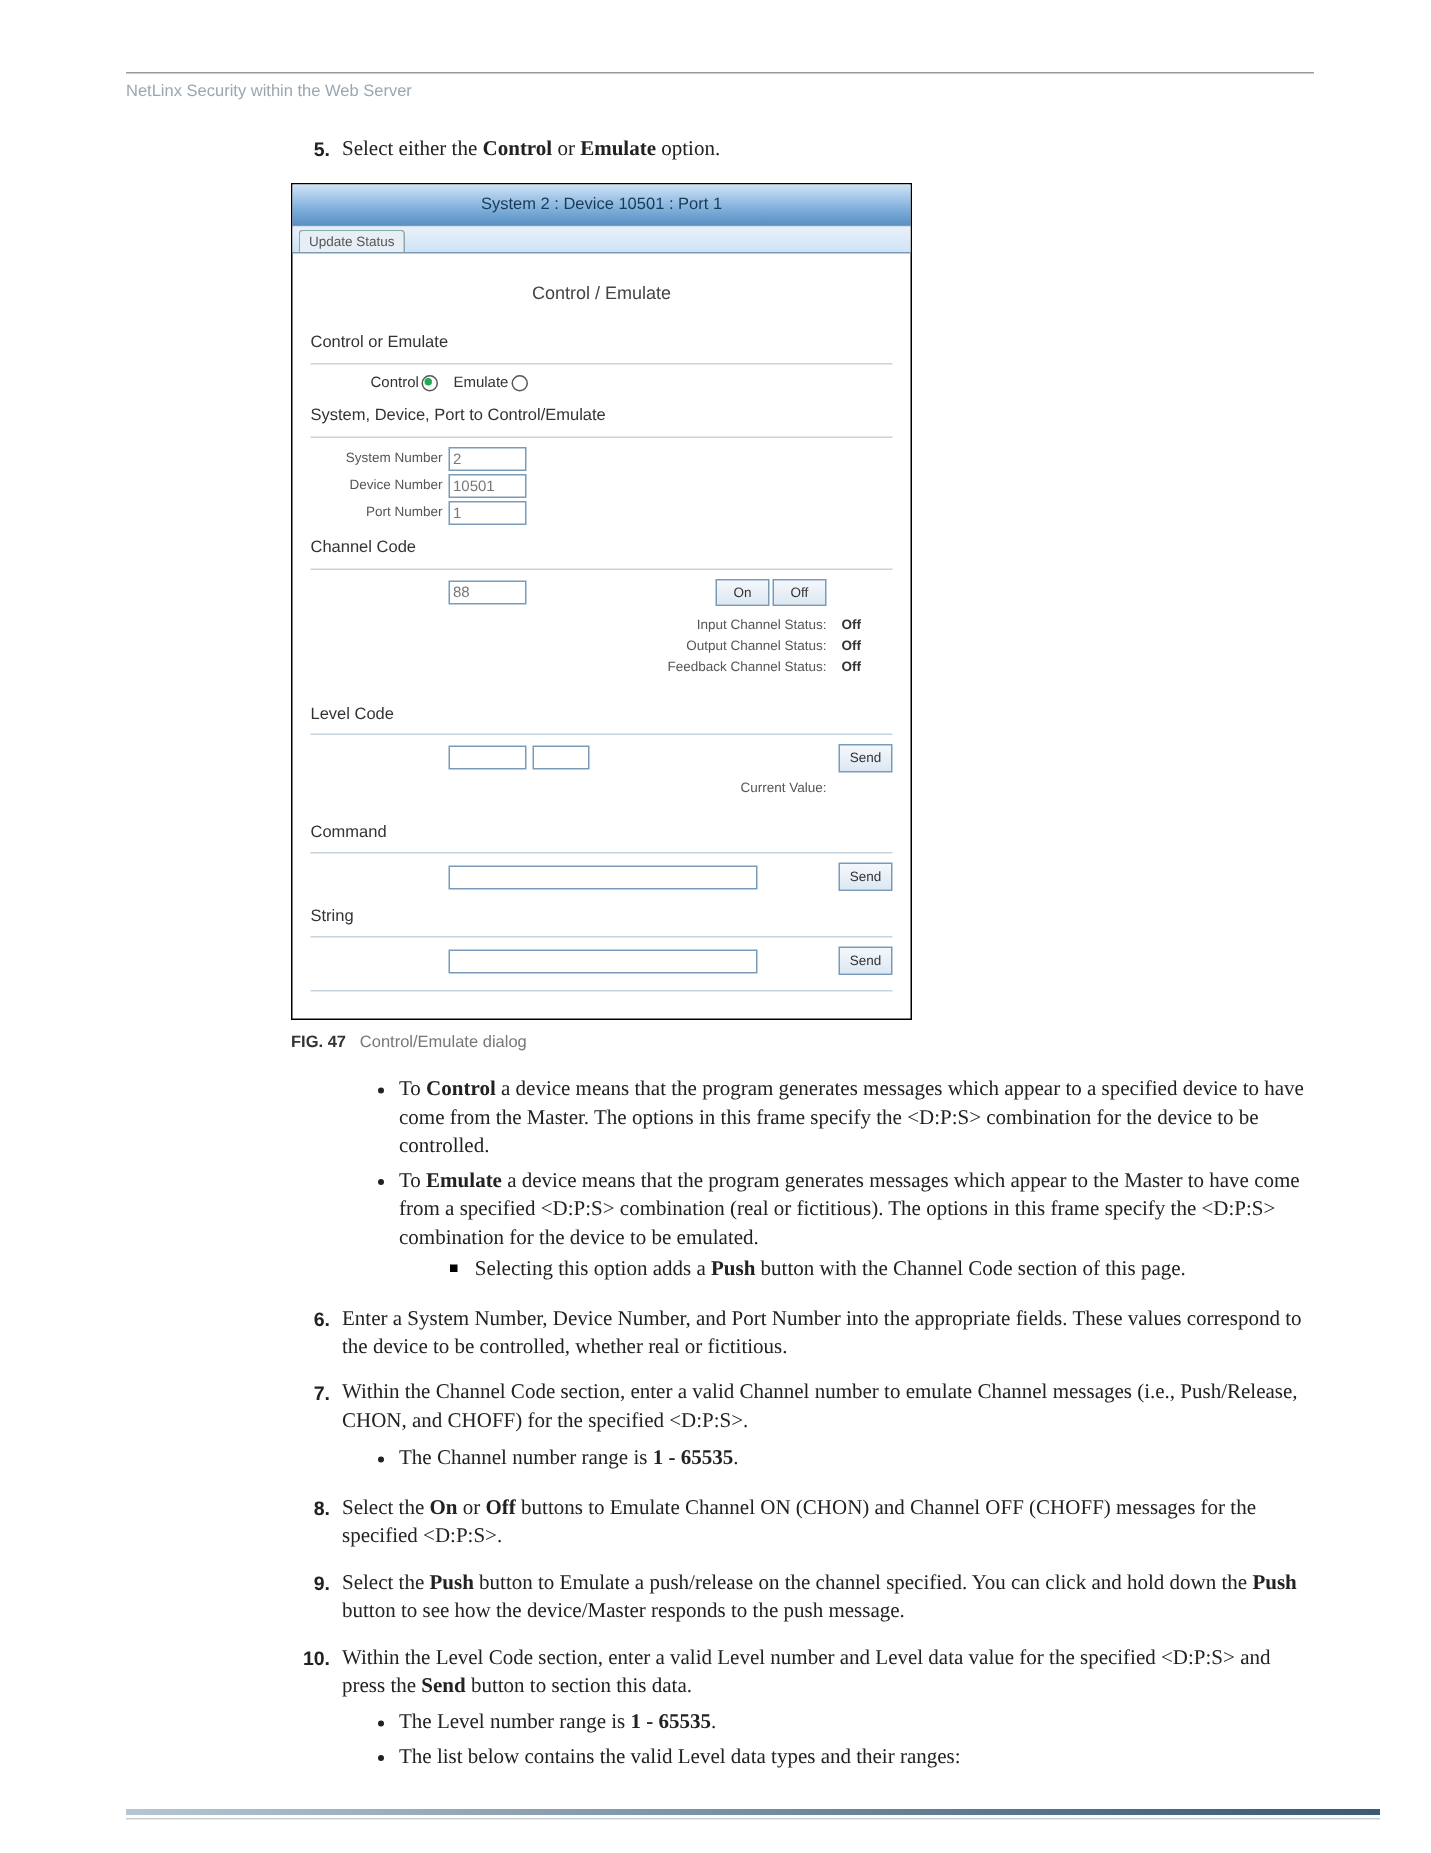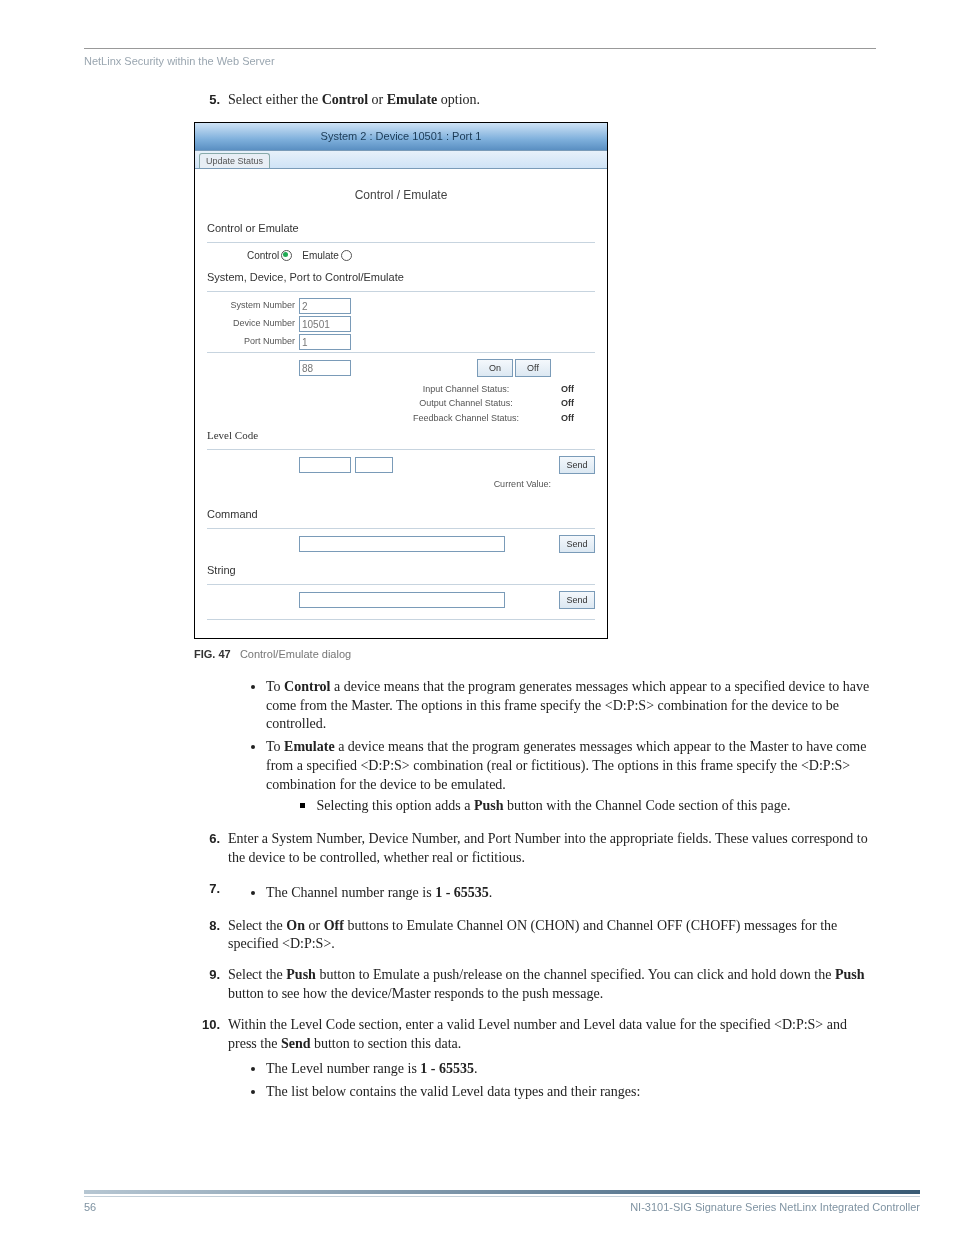--- a/index.html
+++ b/index.html
@@ -162,21 +162,21 @@
   }
   .panel .btn {
     display:inline-block;
     border:1px solid #7a9bb8;
     background: linear-gradient(#f4f8fc,#dce8f2);
     font-size:9px;
     padding: 2px 0;
     text-align:center;
     color:#333;
   }
-  .panel .statuslbl { font-size:9px; color:#555; text-align:center; }
+  .panel .statuslbl { font-size:9px; color:#555; text-align:right; }
   .panel .statusval { font-size:9px; color:#333; font-weight:bold; padding-left:10px; }
   .panel .lvlrow { display:flex; align-items:center; margin:4px 0; }
 
   .footer {
     position: absolute;
     bottom: 22px;
     left: 84px;
     right: 34px;
   }
   .footer .fline1 { height:4px; background: linear-gradient(to right,#b6c6d2,#4c6c86 80%,#3a5b75); }
@@ -232,20 +232,21 @@
         </div>
         <div class="row">
           <div class="lblcol">Device Number</div>
           <input class="txt" style="width: 46px;" value="10501">
         </div>
         <div class="row">
           <div class="lblcol">Port Number</div>
           <input class="txt" style="width: 46px;" value="1">
         </div>
 
+        <div class="section-head" style="margin-top:8px;">Channel Code</div>
         <div class="hr"></div>
         <div class="row">
           <div class="lblcol"></div>
           <input class="txt" style="width: 46px;" value="88">
           <div style="flex:1"></div>
           <span class="btn" style="width:34px">On</span>
           <span class="btn" style="width:34px;margin-left:2px;margin-right:44px;">Off</span>
         </div>
         <div class="row" style="justify-content:flex-end; padding-right:6px; margin-top:6px;">
           <span class="statuslbl" style="width:170px">Input Channel Status:</span>
@@ -253,21 +254,21 @@
         </div>
         <div class="row" style="justify-content:flex-end; padding-right:6px;">
           <span class="statuslbl" style="width:170px">Output Channel Status:</span>
           <span class="statusval" style="width:28px">Off</span>
         </div>
         <div class="row" style="justify-content:flex-end; padding-right:6px;">
           <span class="statuslbl" style="width:170px">Feedback Channel Status:</span>
           <span class="statusval" style="width:28px">Off</span>
         </div>
 
-        <div class="section-head" style="margin-top:4px;font-family:Liberation Serif, serif;">Level Code</div>
+        <div class="section-head" style="margin-top:18px;">Level Code</div>
         <div class="hr"></div>
         <div class="lvlrow">
           <div class="lblcol"></div>
           <input class="txt" style="width: 46px;">
           <input class="txt" style="width: 32px; margin-left: 4px;">
           <div style="flex:1"></div>
           <span class="btn" style="width:34px">Send</span>
         </div>
         <div class="row" style="justify-content:flex-end; padding-right:44px;">
           <span class="statuslbl">Current Value:</span>
@@ -321,20 +322,21 @@
     <div class="step">
       <div class="num">6.</div>
       <div class="body">
         <p class="para">Enter a System Number, Device Number, and Port Number into the appropriate fields. These values correspond to the device to be controlled, whether real or fictitious.</p>
       </div>
     </div>
 
     <div class="step">
       <div class="num">7.</div>
       <div class="body">
+        <p class="para">Within the Channel Code section, enter a valid Channel number to emulate Channel messages (i.e., Push/Release, CHON, and CHOFF) for the specified &lt;D:P:S&gt;.</p>
         <ul class="disc">
           <li>
             <span>The Channel number range is </span><span class="b">1 - 65535</span><span>.</span>
           </li>
         </ul>
       </div>
     </div>
 
     <div class="step">
       <div class="num">8.</div>
@@ -367,18 +369,14 @@
           <li>The list below contains the valid Level data types and their ranges:</li>
         </ul>
       </div>
     </div>
 
   </div>
 
   <div class="footer">
     <div class="fline1"></div>
     <div class="fline2"></div>
-    <div class="ftxt">
-      <span>56</span>
-      <span>NI-3101-SIG Signature Series NetLinx Integrated Controller</span>
-    </div>
   </div>
 </div>
 
 </body></html>

